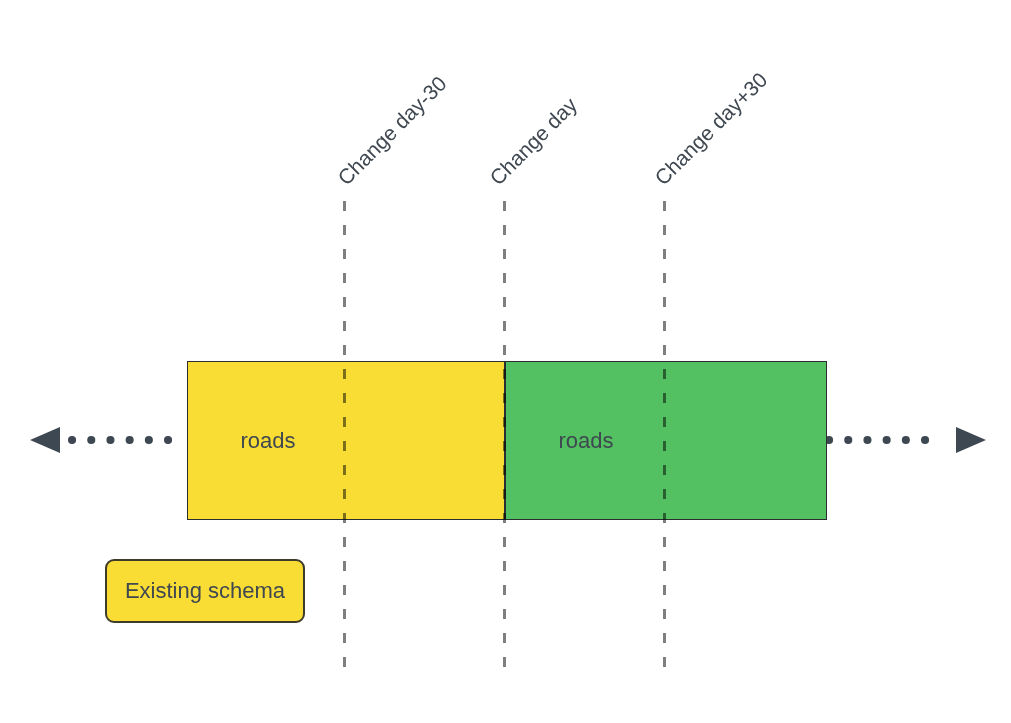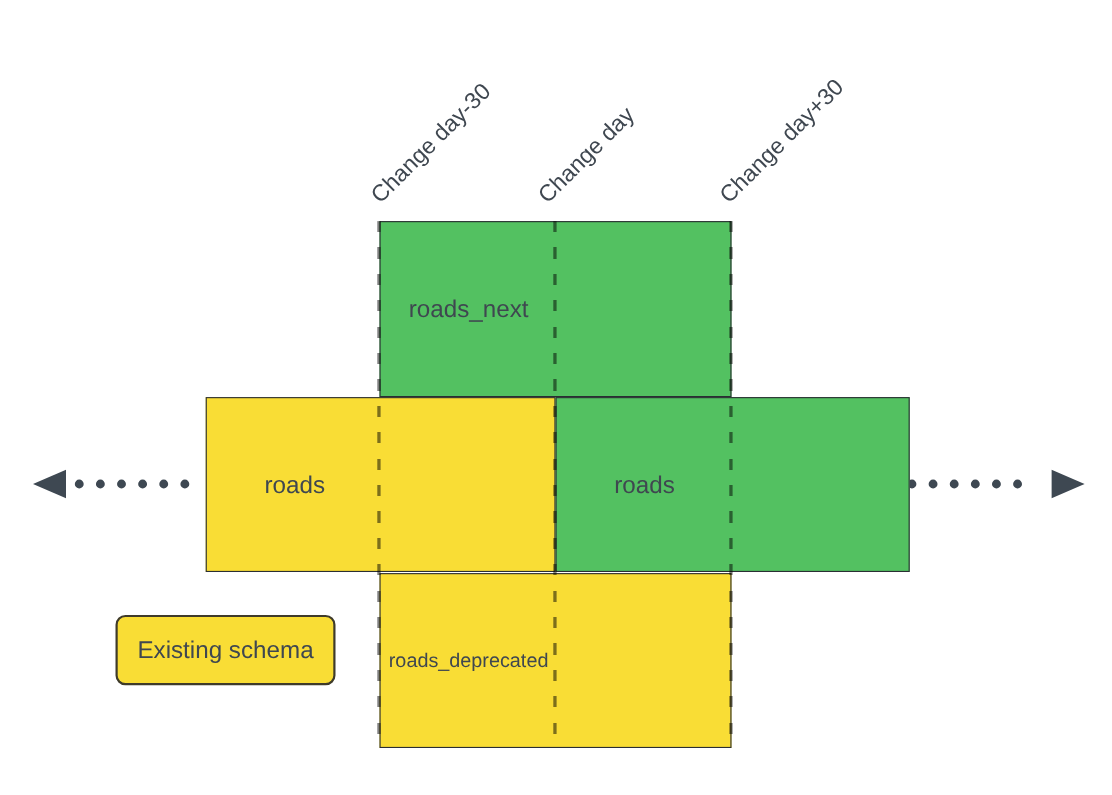--- a/index.html
+++ b/index.html
@@ -102,31 +102,25 @@
     z-index: 2;
   }
   .arrow-left  { left: 27px;  top: 425px; }
   .arrow-right { left: 827px; top: 425px; }
 </style>
 </head>
 <body>
 
 <div class="canvas">
 
-  <div class="box fill-green b-next">
-    <span class="box-label">roads_next</span>
-  </div>
   <div class="box fill-yellow b-old">
     <span class="box-label">roads</span>
   </div>
   <div class="box fill-green b-new">
     <span class="box-label">roads</span>
-  </div>
-  <div class="box fill-yellow b-dep">
-    <span class="box-label">roads_deprecated</span>
   </div>
 
   <div class="vline v0"></div>
   <div class="vline v1"></div>
   <div class="vline v2"></div>
 
   <div class="marker m0">Change day-30</div>
   <div class="marker m1">Change day</div>
   <div class="marker m2">Change day+30</div>
 

